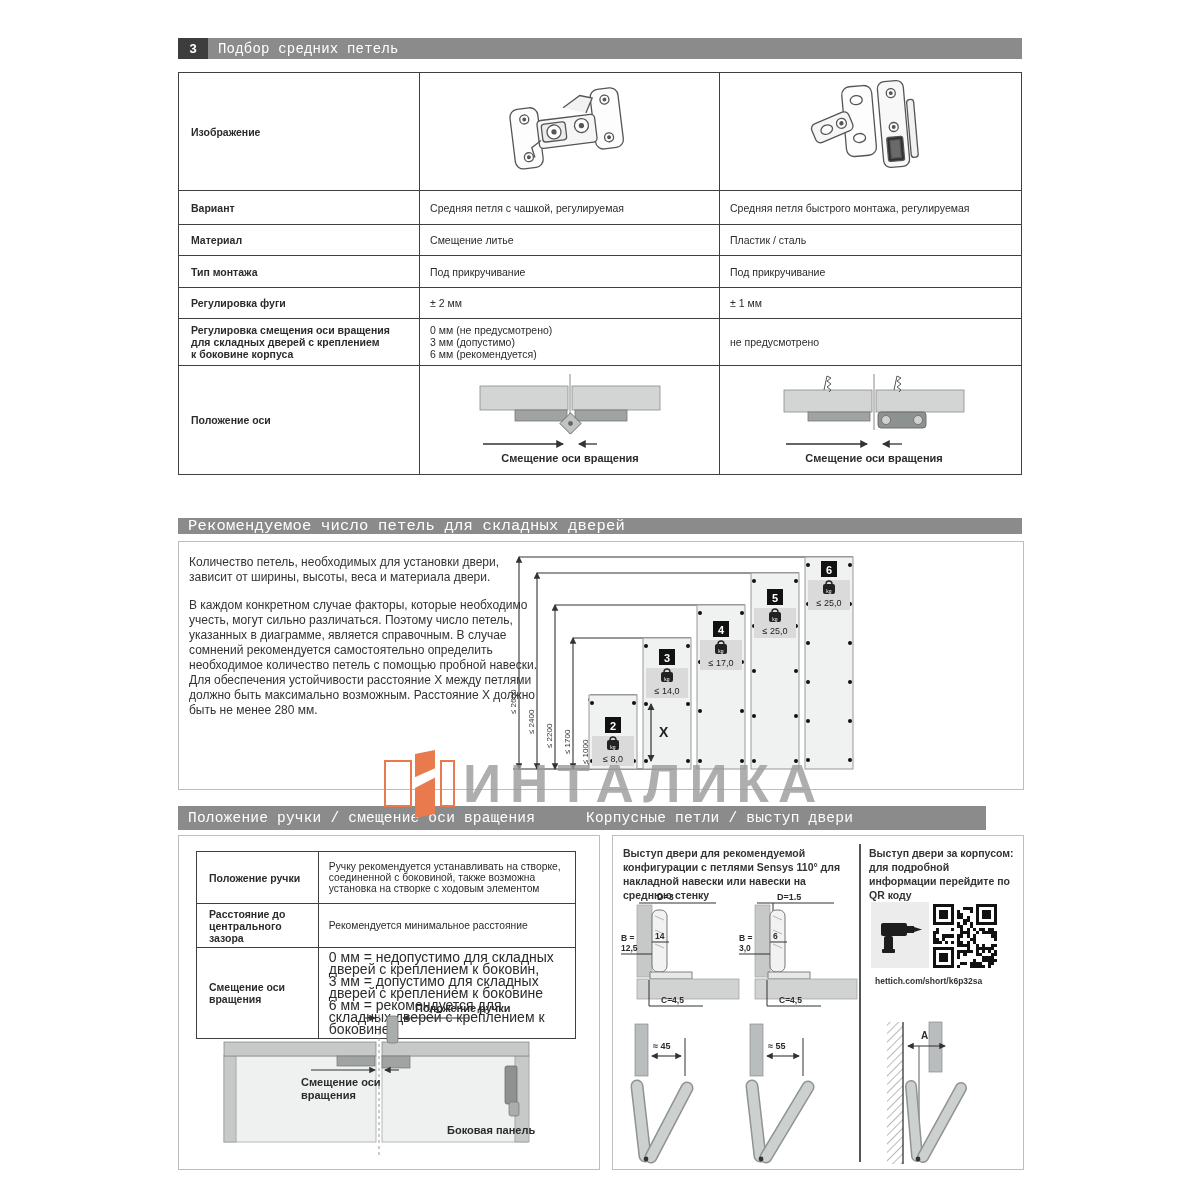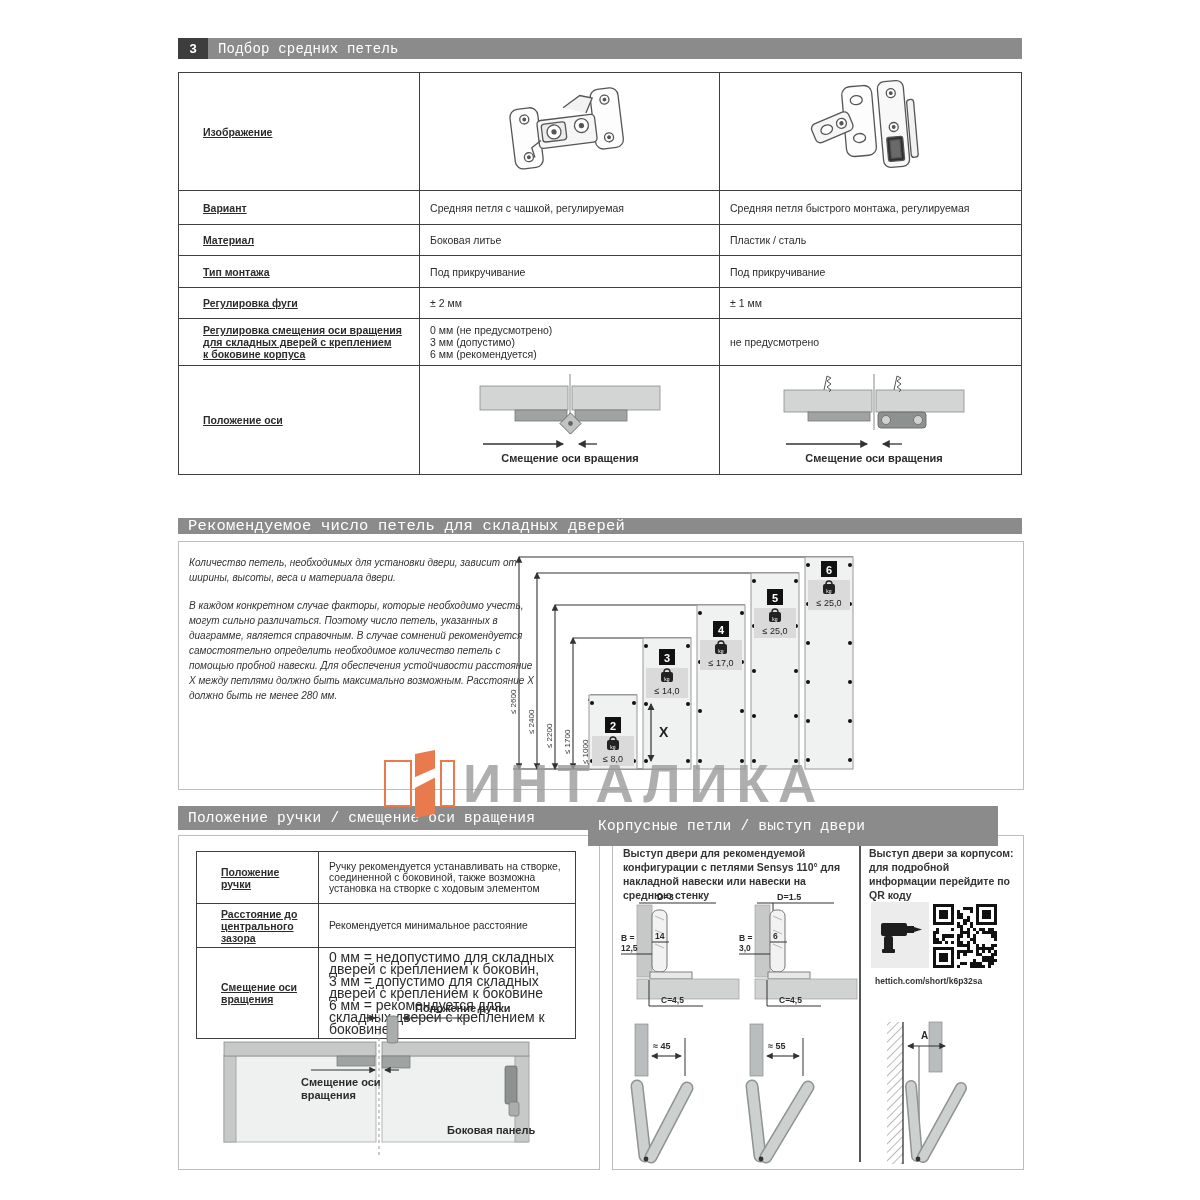--- a/index.html
+++ b/index.html
@@ -8,26 +8,26 @@
   .abs{position:absolute;}
   
   .bar{display:flex;align-items:center;background:#8b8b8b;color:#fff;}
   .bar .num{width:30px;align-self:stretch;background:#3d3d3d;display:flex;align-items:center;justify-content:center;
             font-size:13px;font-weight:bold;}
   .bar .t{padding-left:10px;font-size:14px;letter-spacing:.2px;font-family:Liberation Mono, monospace;}
   .bar.big .t{font-size:15.5px;}
   
   table{border-collapse:collapse;}
   .t1 td{border:1px solid #3f3f3f;vertical-align:middle;padding:3px 10px;font-size:10.5px;color:#2b2b2b;}
-  .t1 td.lab{font-weight:bold;padding-left:24px;text-decoration:underline;}
+  .t1 td.lab{font-weight:bold;padding-left:12px;}
   .t1 td.img-cell{text-align:center;padding:2px;}
   .preline{white-space:pre-line;}
   .boxed{border:1px solid #bdbdbd;background:#fff;}
   
-  .para{font-size:10px;line-height:15px;color:#333;font-style:italic;}
+  .para{font-size:12px;line-height:15px;color:#333;}
   .para + .para{margin-top:13px;}
   
   .btext{font-size:10.5px;line-height:14px;font-weight:bold;color:#333;}
   .divider{background:#555;}
   .qr-caption{font-size:8.5px;font-weight:bold;color:#333;}
   .drillbox{background:#ececec;display:flex;align-items:center;justify-content:center;}
   
   .wm-text{font-size:53px;font-weight:bold;color:#9b9b9b;opacity:.8;letter-spacing:9px;line-height:1;}
   svg text{font-family:"Liberation Sans",sans-serif;}
   .svgcap{font-weight:bold;}
@@ -110,21 +110,21 @@
         </svg>
       </td>
     </tr>
     <tr style="height:34px">
       <td class="lab">Вариант</td>
       <td>Средняя петля с чашкой, регулируемая</td>
       <td>Средняя петля быстрого монтажа, регулируемая</td>
     </tr>
     <tr style="height:31px">
       <td class="lab">Материал</td>
-      <td>Боковая литье</td>
+      <td>Смещение литье</td>
       <td>Пластик / сталь</td>
     </tr>
     <tr style="height:32px">
       <td class="lab">Тип монтажа</td>
       <td>Под прикручивание</td>
       <td>Под прикручивание</td>
     </tr>
     <tr style="height:31px">
       <td class="lab">Регулировка фуги</td>
       <td>± 2 мм</td>
@@ -369,21 +369,21 @@
       <text x="226" y="8" font-size="11" class="svgcap" fill="#2b2b2b">Положение ручки</text>
       <line x1="122" y1="66" x2="186" y2="66" stroke="#333" stroke-width="1.1" marker-end="url(#ah)"></line>
       <line x1="210" y1="66" x2="196" y2="66" stroke="#333" stroke-width="1.1" marker-end="url(#ah)"></line>
       <text x="112" y="82" font-size="11" class="svgcap preline" fill="#2b2b2b">
         <tspan x="112" dy="0">Смещение оси</tspan>
       <tspan x="112" dy="13">вращения</tspan></text>
       <text x="258" y="130" font-size="11" class="svgcap" fill="#2b2b2b">Боковая панель</text>
     </svg>
   </div>
 
-  <div class="abs bar" style="left:588px;top:806px;width:410px;height:40px;z-index:2;">
+  <div class="abs bar" style="left:576px;top:806px;width:410px;height:24px;z-index:2;">
     <div class="t" style="font-size:14.5px">Корпусные петли / выступ двери</div>
   </div>
   <div class="abs boxed" style="left:612px;top:835px;width:410px;height:333px;">
     <div class="abs btext" style="left:10px;top:10px;width:234px;">Выступ двери для рекомендуемой конфигурации с петлями Sensys 110° для накладной навески или навески на среднюю стенку</div>
     <div class="abs divider" style="left:246px;top:8px;width:2px;height:318px;"></div>
     <div class="abs btext" style="left:256px;top:10px;width:146px;">Выступ двери за корпусом: для подробной информации перейдите по QR коду</div>
 
     <svg class="abs" style="left:8px;top:52px;" width="240" height="128" viewBox="0 0 240 128">
 
       <g>

